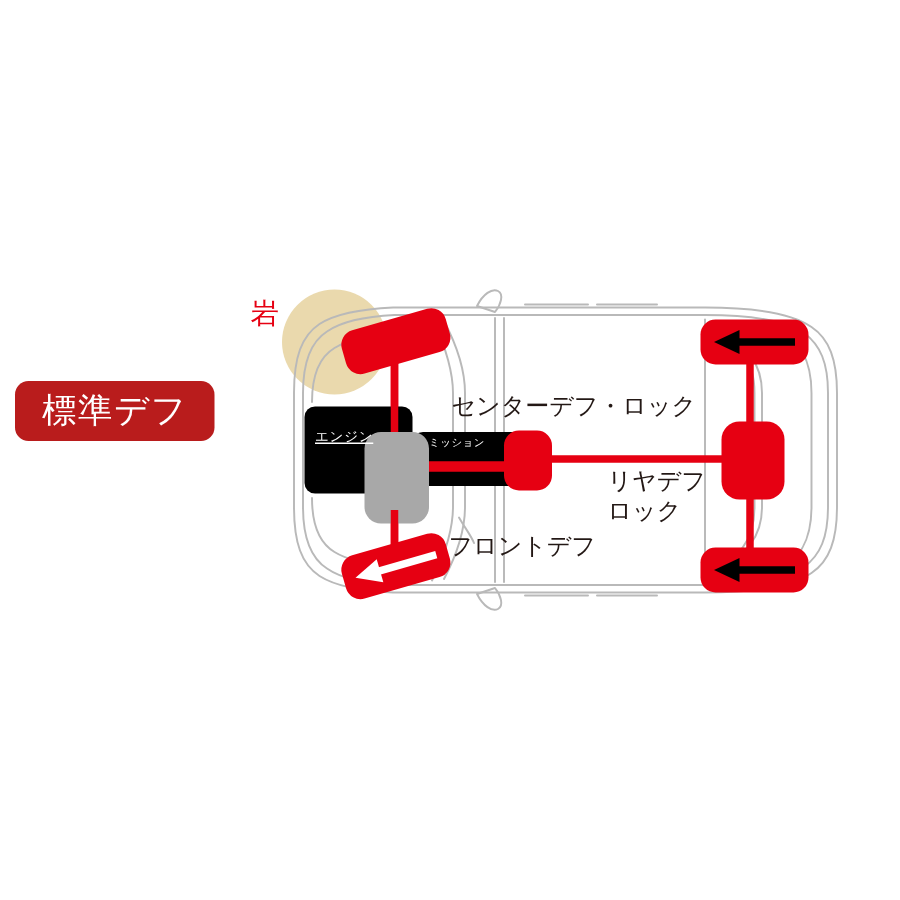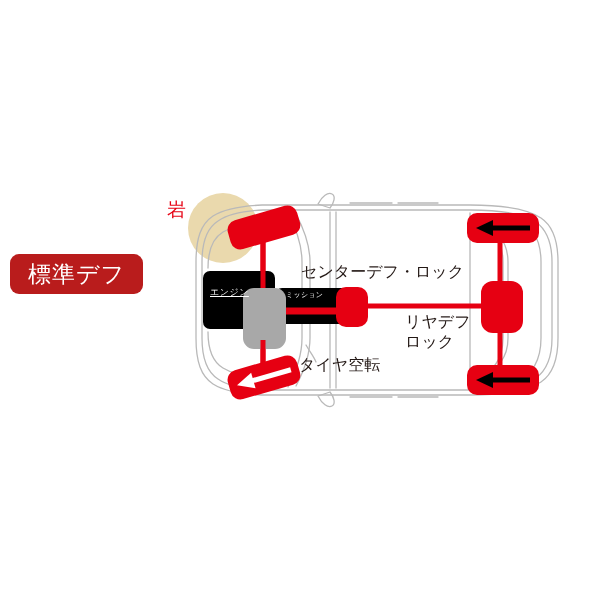--- a/index.html
+++ b/index.html
@@ -243,19 +243,19 @@
   </div>
 
   <div class="rock-label">岩</div>
 
   <div class="callout center-lock">センターデフ・ロック</div>
 
   <div class="callout rear-lock">リヤデフ
 ロック</div>
 
 
-  <div class="callout tire-slip">タイヤ空転</div>
+  <div class="callout tire-slip">フロントデフ</div>
 
   <div class="unit-label engine">エンジン</div>
 
   <div class="unit-label mission">ミッション</div>
 
 </div>
 
 </body></html>

